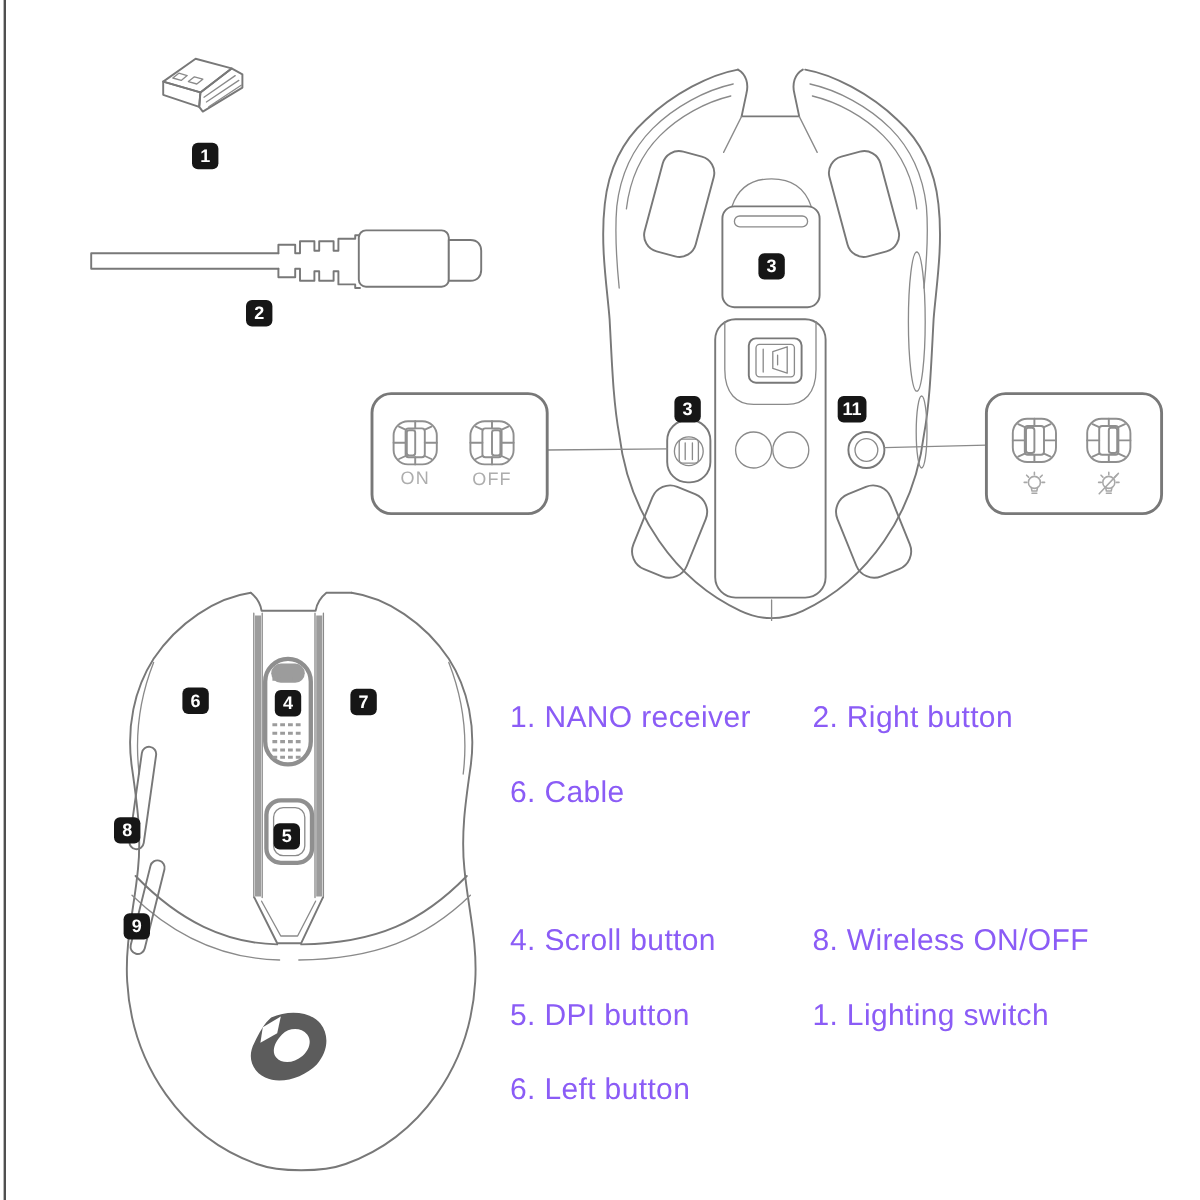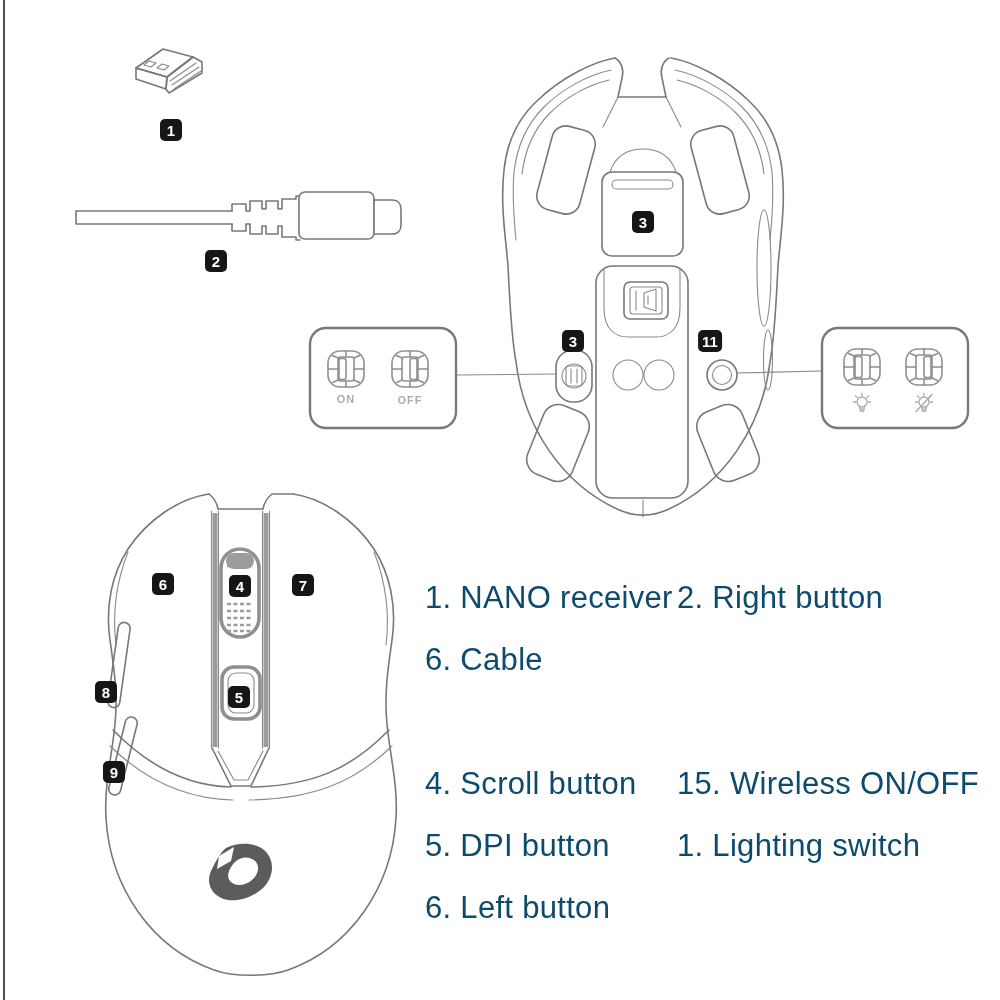--- a/index.html
+++ b/index.html
@@ -16,24 +16,24 @@
   .fillgray{fill:#9c9c9c;stroke:none;}
   .hatch{stroke:#9c9c9c;stroke-width:2.6;stroke-dasharray:4 2.5;fill:none;}
   .icon{stroke:#8f8f8f;fill:none;stroke-width:1.6;stroke-linecap:round;stroke-linejoin:round;}
   .bulb{stroke:#a8a8a8;fill:none;stroke-width:1.3;stroke-linecap:round;stroke-linejoin:round;}
   .logo{fill:#5c5c5c;stroke:none;fill-rule:evenodd;}
   .badge{position:absolute;transform:translate(-50%,-50%);background:#161616;color:#fff;
          font-weight:bold;font-size:15px;height:22px;min-width:22px;padding:0 4px;
          border-radius:5px;display:flex;align-items:center;justify-content:center;
          box-sizing:border-box;line-height:1;}
   .switch-label{position:absolute;transform:translate(-50%,-50%);color:#adadad;
-         font-size:11px;font-weight:bold;letter-spacing:1px;}
+         font-size:15px;font-weight:normal;letter-spacing:1px;}
   .legend-col{position:absolute;top:584px;width:260px;height:360px;}
-  .legend-item{position:absolute;left:0;white-space:nowrap;font-size:31px;font-weight:500;
-         color:#0c4a6e;letter-spacing:0.3px;line-height:28px;}
+  .legend-item{position:absolute;left:0;white-space:nowrap;font-size:25px;font-weight:500;
+         color:#8b5cf6;letter-spacing:0.3px;line-height:28px;}
 </style>
 </head>
 <body>
 
 <div id="stage">
 
   <div class="edge-line"></div>
 
   <svg class="art" width="1000" height="1000" viewBox="0 0 1000 1000">
     <defs>
@@ -211,17 +211,17 @@
 
   <div class="legend-col" style="left:425px">
     <div class="legend-item" style="top:0px">1. NANO receiver</div>
     <div class="legend-item" style="top:62px">6. Cable</div>
     <div class="legend-item" style="top:186px">4. Scroll button</div>
     <div class="legend-item" style="top:248px">5. DPI button</div>
     <div class="legend-item" style="top:310px">6. Left button</div>
   </div>
   <div class="legend-col" style="left:677px">
     <div class="legend-item" style="top:0px">2. Right button</div>
-    <div class="legend-item" style="top:186px">15. Wireless ON/OFF</div>
+    <div class="legend-item" style="top:186px">8. Wireless ON/OFF</div>
     <div class="legend-item" style="top:248px">1. Lighting switch</div>
   </div>
 
 </div>
 
 </body></html>

